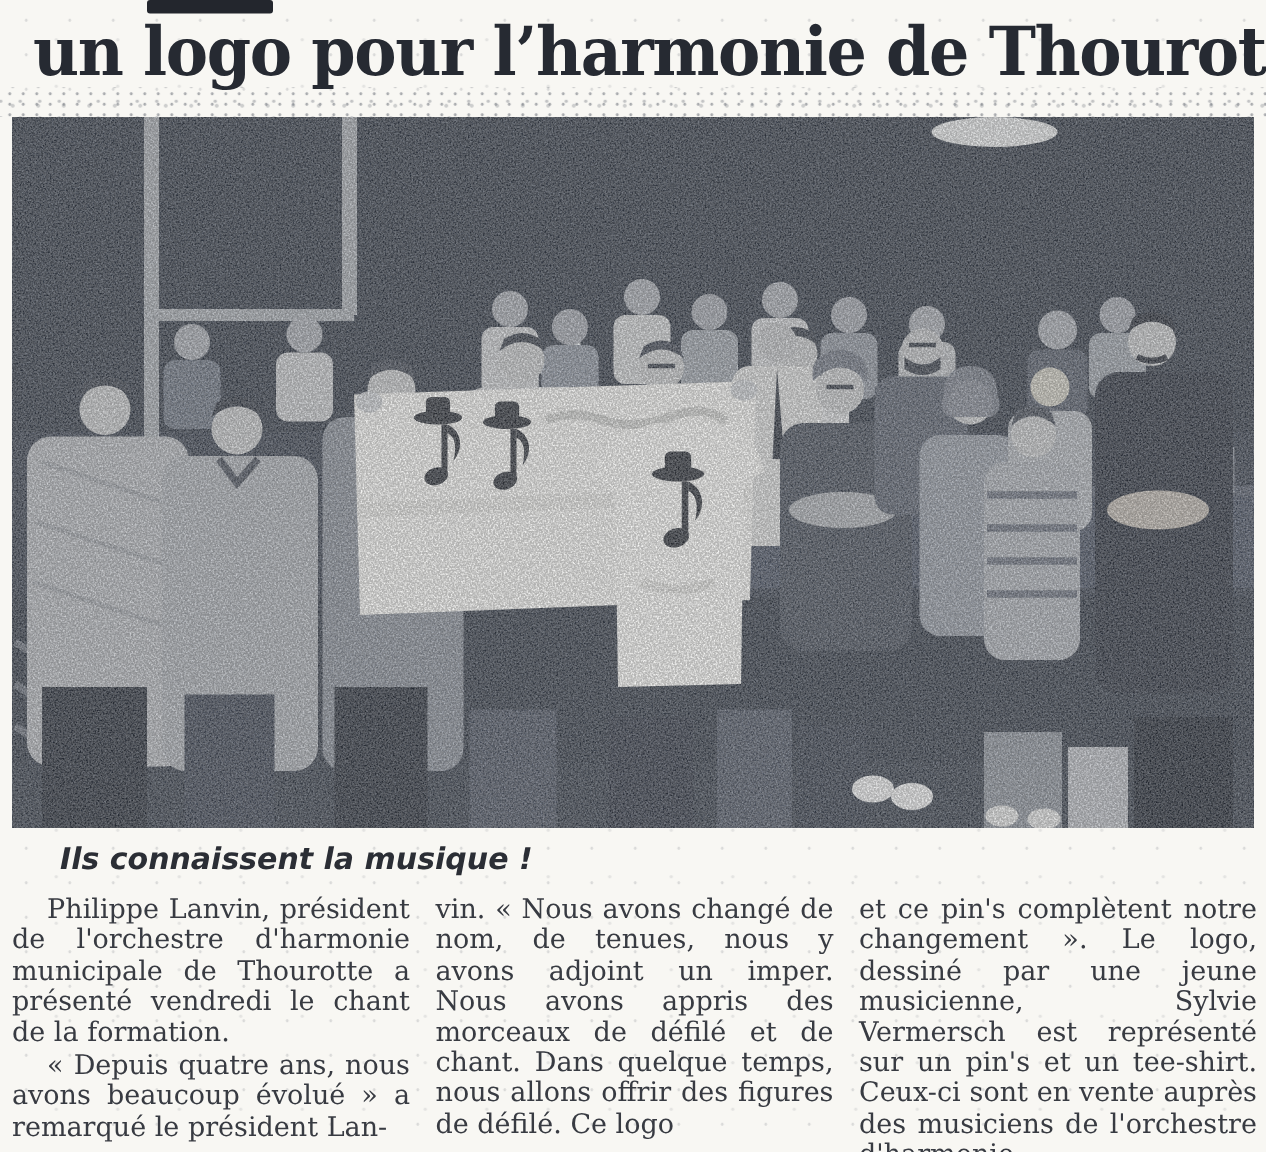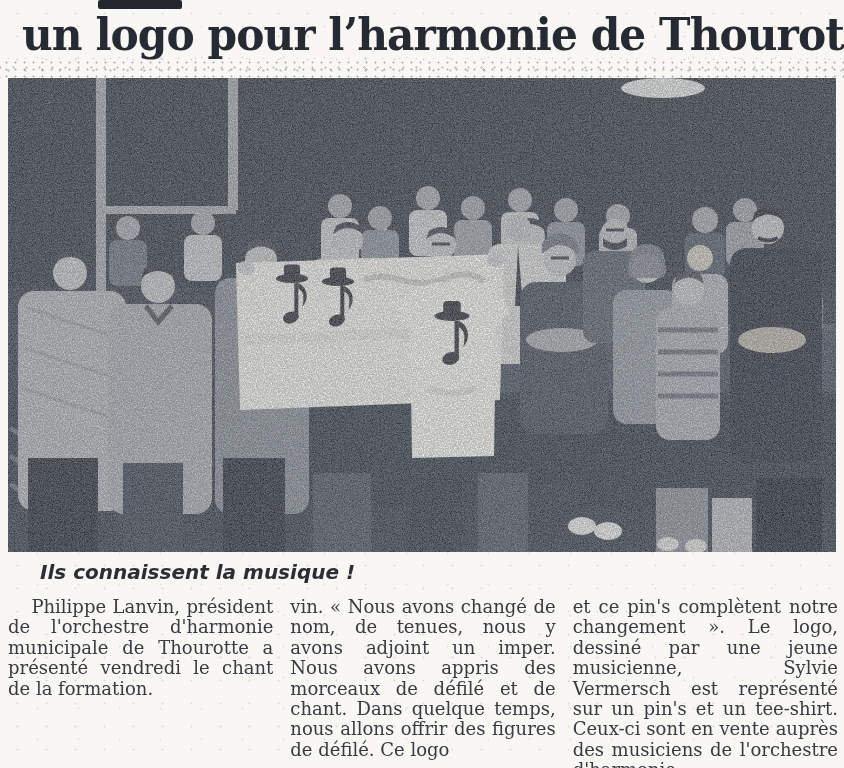--- a/index.html
+++ b/index.html
@@ -301,20 +301,21 @@
       <rect x="0" y="0" width="828" height="474" fill="transparent" filter="url(#specksWhite)" opacity="0.33"></rect>
       <rect x="0" y="0" width="828" height="474" fill="transparent" filter="url(#specksDark)" opacity="0.25"></rect>
     </svg>
   </figure>
 
   <div class="caption">Ils connaissent la musique !</div>
 
   <div class="columns">
     <div class="col">
       <p class="indent">Philippe Lanvin, président de l'orchestre d'harmonie municipale de Thourotte a présenté vendredi le chant de la formation.</p>
+      <p class="indent">« Depuis quatre ans, nous avons beaucoup évolué » a remarqué le président Lan-</p>
     </div>
     <div class="col">
       <p>vin. « Nous avons changé de nom, de tenues, nous y avons adjoint un imper. Nous avons appris des morceaux de défilé et de chant. Dans quelque temps, nous allons offrir des figures de défilé. Ce logo</p>
     </div>
     <div class="col">
       <p>et ce pin's complètent notre changement ». Le logo, dessiné par une jeune musicienne, Sylvie Vermersch est représenté sur un pin's et un tee-shirt. Ceux-ci sont en vente auprès des musiciens de l'orchestre d'harmonie.</p>
     </div>
   </div>
 
 </div>

